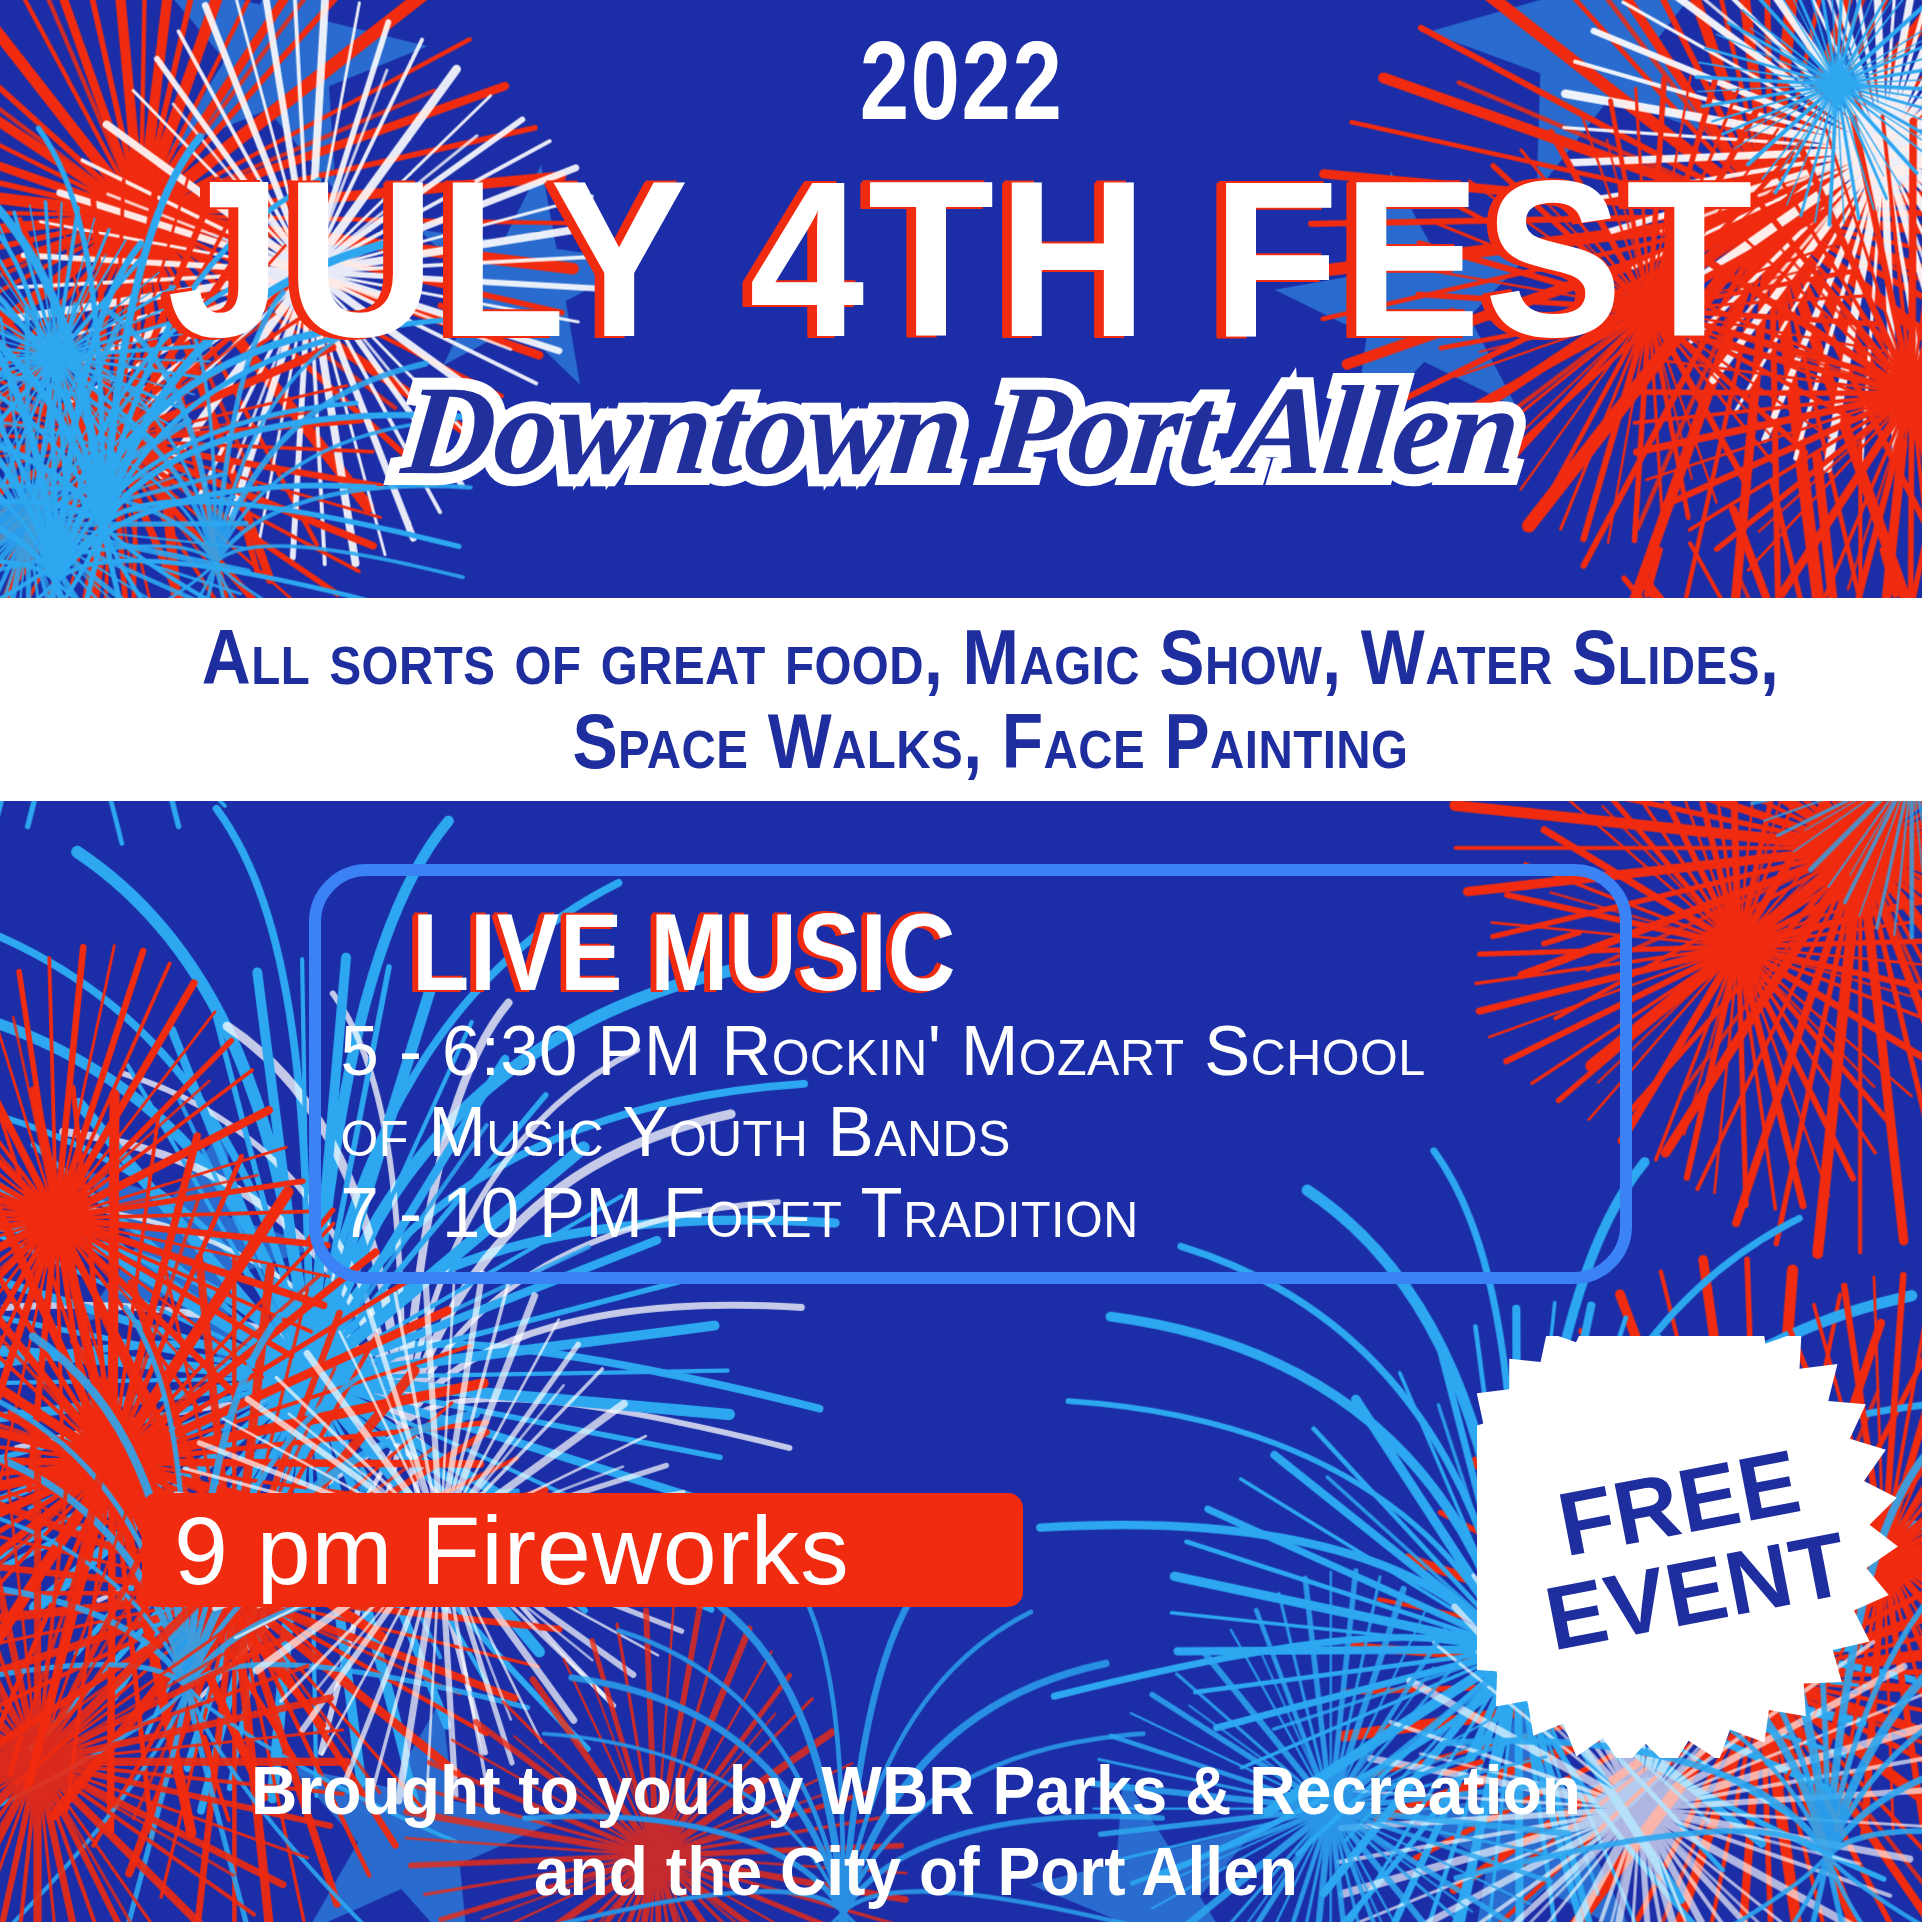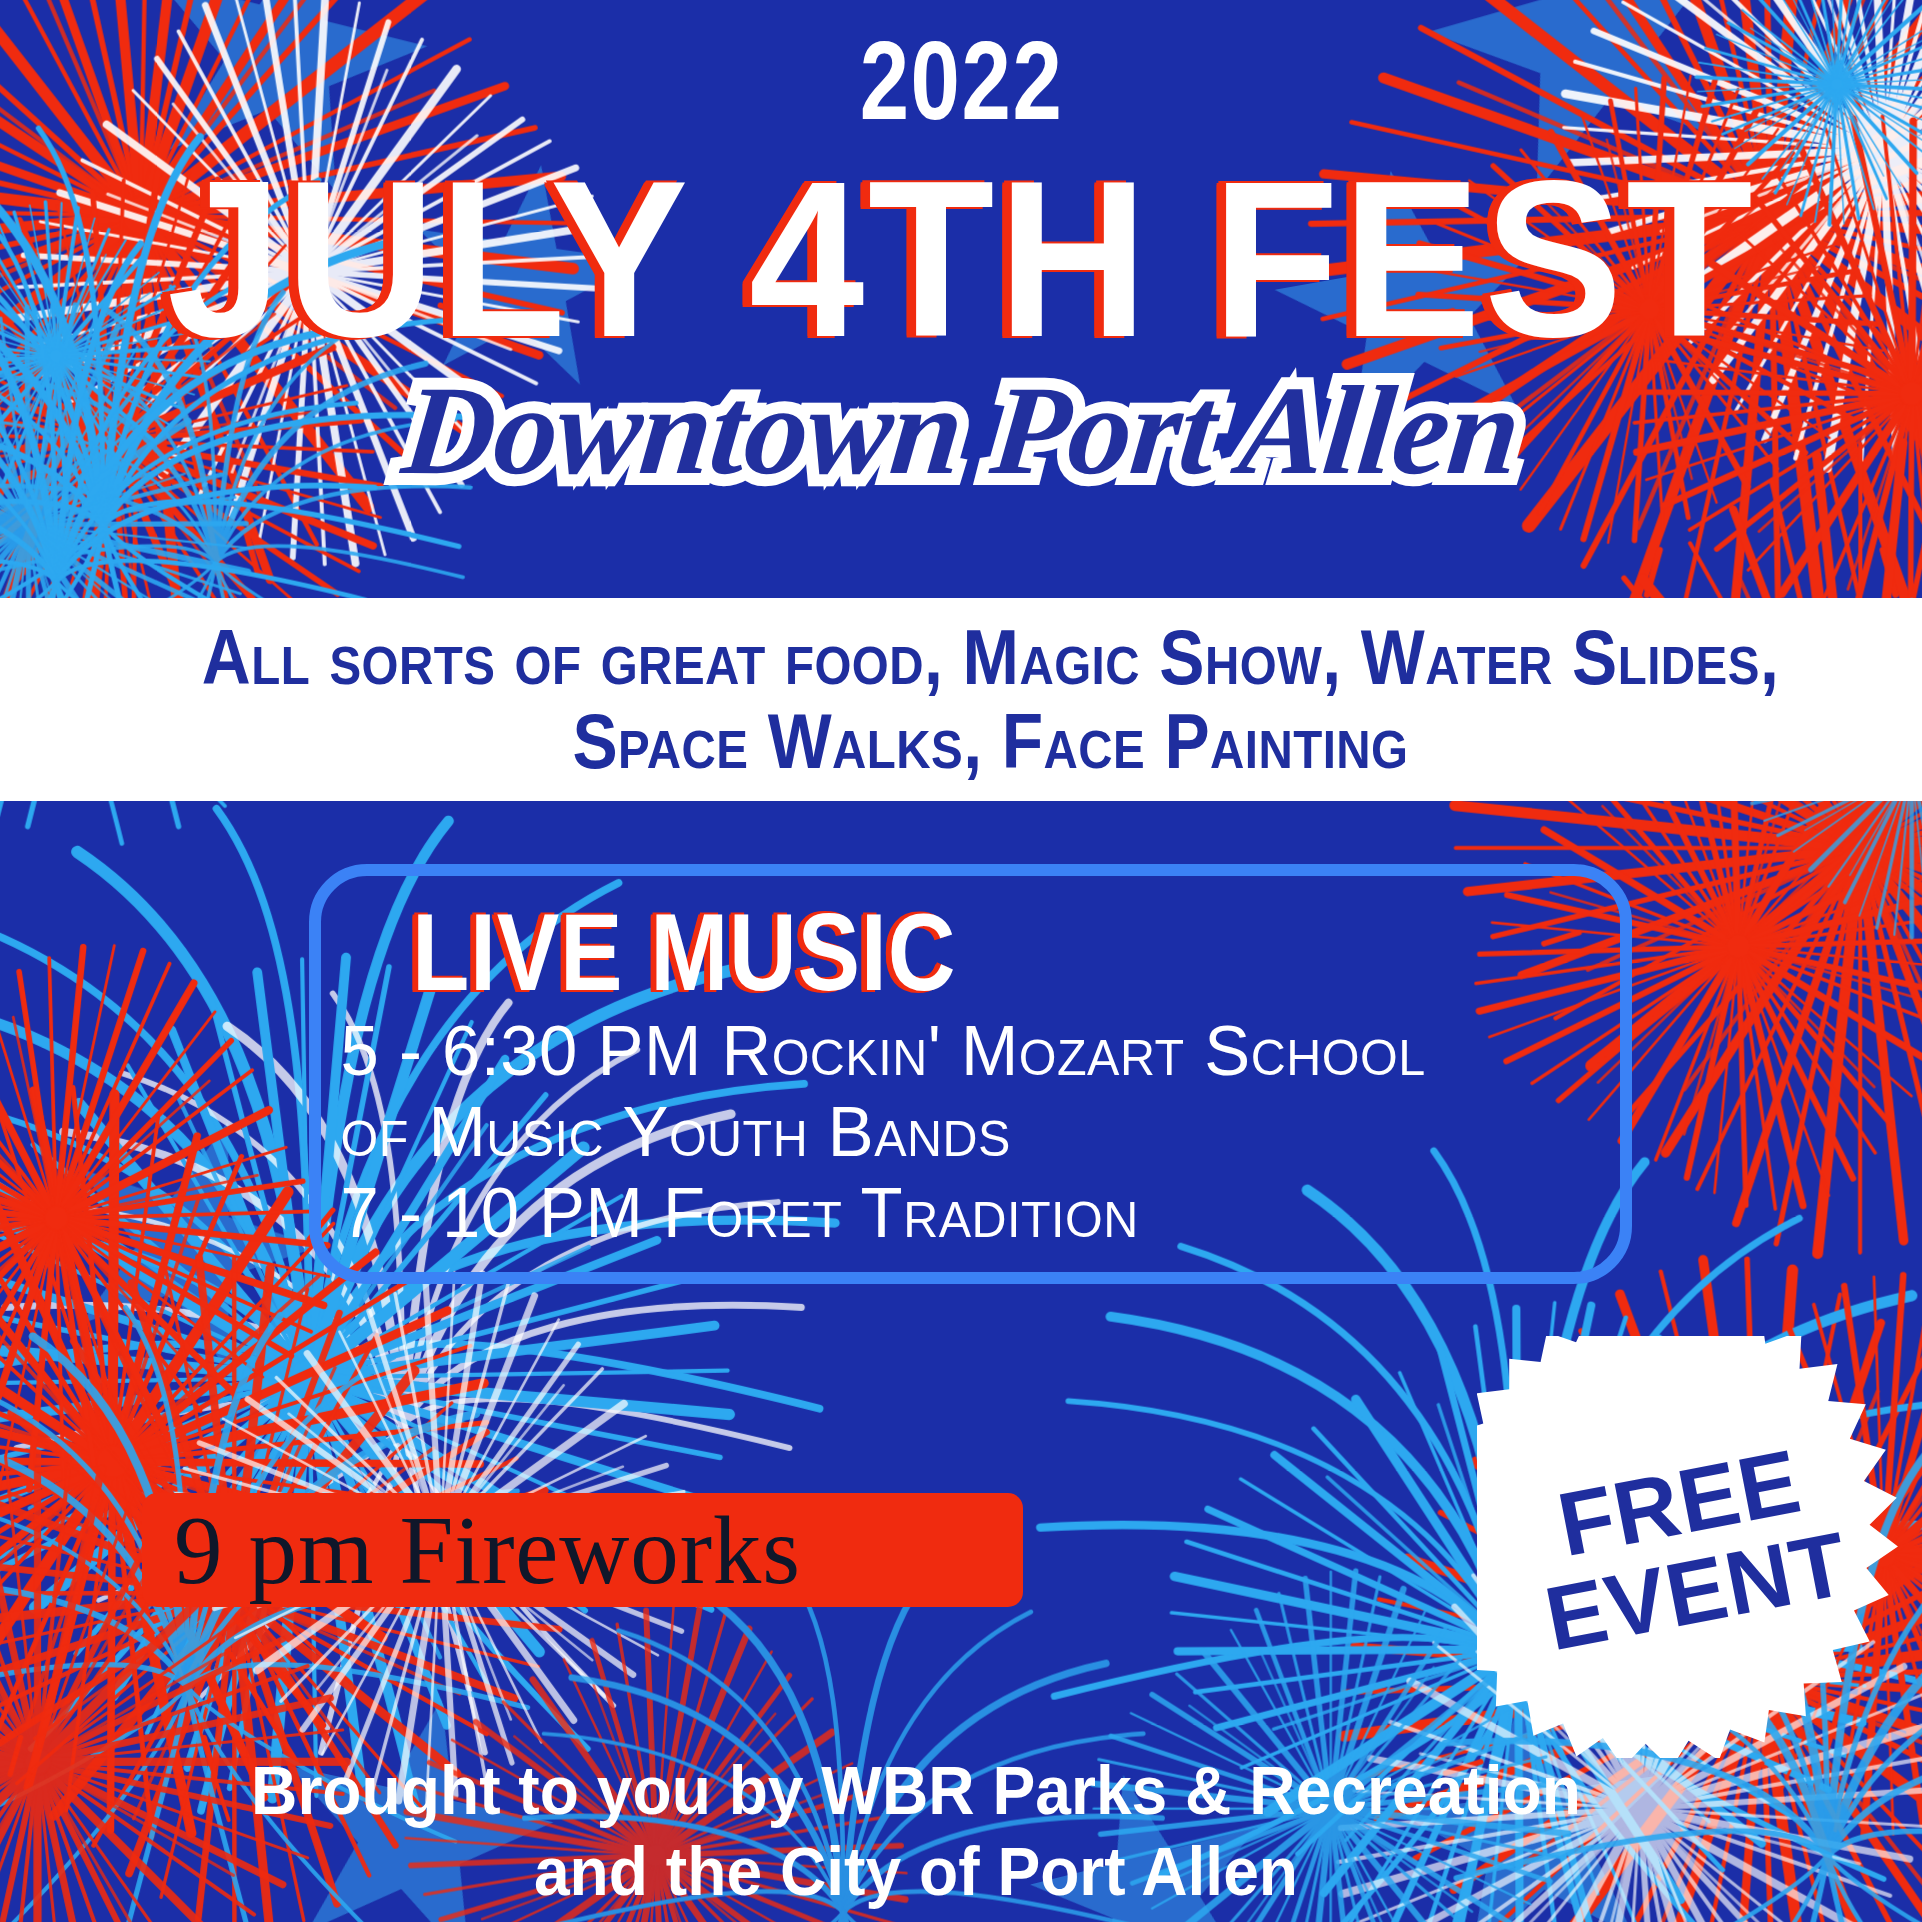--- a/index.html
+++ b/index.html
@@ -127,22 +127,22 @@
     position:absolute;
     left:142px;top:1493px;
     width:881px;height:114px;
     background:#f02b0f;
     border-radius:15px;
     z-index:7;
     display:flex;align-items:center;
   }
   .fwpill span{
     padding-left:32px;
-    color:#0f172a;
-    font-family:Liberation Serif, serif;
+    color:#ffffff;
+    font-family:Liberation Sans, sans-serif;
     font-weight:normal;
     font-size:97px;
     line-height:1;
     letter-spacing:0.9px;
     white-space:nowrap;
   }
 
   
   .badge{
     position:absolute;

